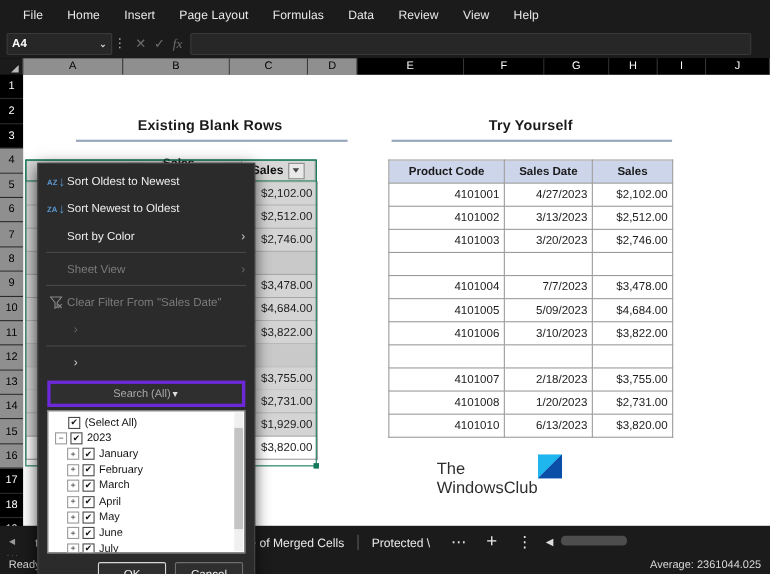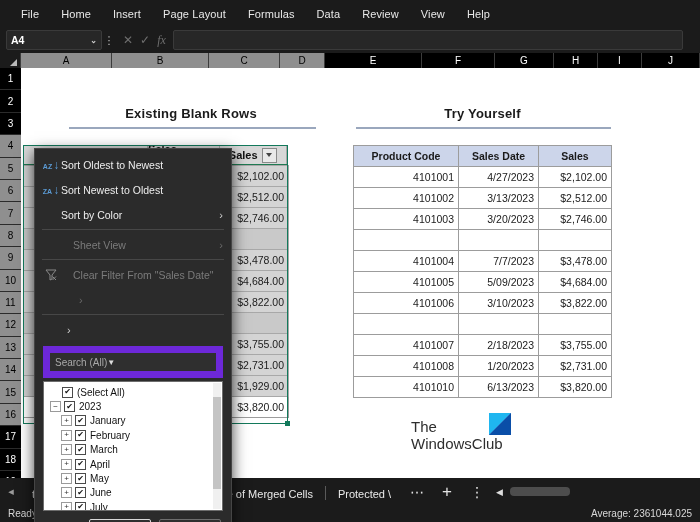--- a/index.html
+++ b/index.html
@@ -123,30 +123,30 @@
     box-shadow:0 4px 14px rgba(0,0,0,.75);color:#e9e9e9;z-index:30;
     padding:3px 0 0 0;
   }
   .mi{
     display:flex;align-items:center;height:25px;padding:0 8px 0 6px;
     font-size:10.5px;color:#ededed;white-space:nowrap;
   }
   .mi .ico{width:20px;flex:0 0 auto;display:flex;align-items:center;justify-content:center;}
   .mi .lbl{flex:1;}
   .mi .arrow{color:#cfcfcf;font-size:11px;padding-left:6px;}
-  .mi.dis{color:#7b7b7b;gap:12px;}
+  .mi.dis{color:#7b7b7b;}
   .mi.dis .arrow{color:#6a6a6a;}
   .msep{height:1px;background:#474747;margin:2px 7px;}
   .az{font-size:7px;line-height:7px;color:#5b9bd5;font-weight:bold;text-align:center;}
   .azwrap{display:flex;align-items:center;gap:1px;}
   .azarrow{color:#5b9bd5;font-size:12px;line-height:10px;}
 
   .searchbox{
-    margin:4px 8px 3px 8px;height:18px;background:#2f2f2f;border:7px solid #6d28d9;
-    display:flex;align-items:center;justify-content:flex-start;padding:0 5px;
+    margin:4px 8px 3px 8px;height:18px;background:#2f2f2f;border:3px solid #6d28d9;
+    display:flex;align-items:center;justify-content:center;padding:0 18px;
     color:#a9a9a9;font-size:10px;
   }
   .searchbox .cv{color:#ddd;font-size:8px;}
   .treebox{
     margin:3px 8px 0 8px;background:#fff;border:1px solid #6d6d6d;height:128px;
     position:relative;overflow:hidden;
   }
   .tnode{display:flex;align-items:center;height:14.4px;font-size:10px;color:#111;white-space:nowrap;}
   .tnode .exp{
     width:9px;height:9px;border:1px solid #9a9a9a;color:#333;font-size:8px;
@@ -435,21 +435,21 @@
               <td class="num">$2,731.00</td>
             </tr>
             <tr>
               <td class="num">4101010</td>
               <td class="num">6/13/2023</td>
               <td class="num">$3,820.00</td>
             </tr>
           </tbody>
       </table>
 
-      <div class="wm" style="left:390px;top:350px;">
+      <div class="wm" style="left:376px;top:350px;">
         <div>The</div>
         <div>WindowsClub</div>
       </div>
       <svg class="wm-logo" style="left:468px;top:345px;" viewBox="0 0 22 22">
         <polygon points="0,0 22,0 0,22" fill="#1fb6f0"></polygon>
         <polygon points="22,0 22,22 0,22" fill="#1060c0"></polygon>
         <polygon points="22,0 0,22 22,22" fill="#0a4ea8"></polygon>
       </svg>
     </div>
   </div>

